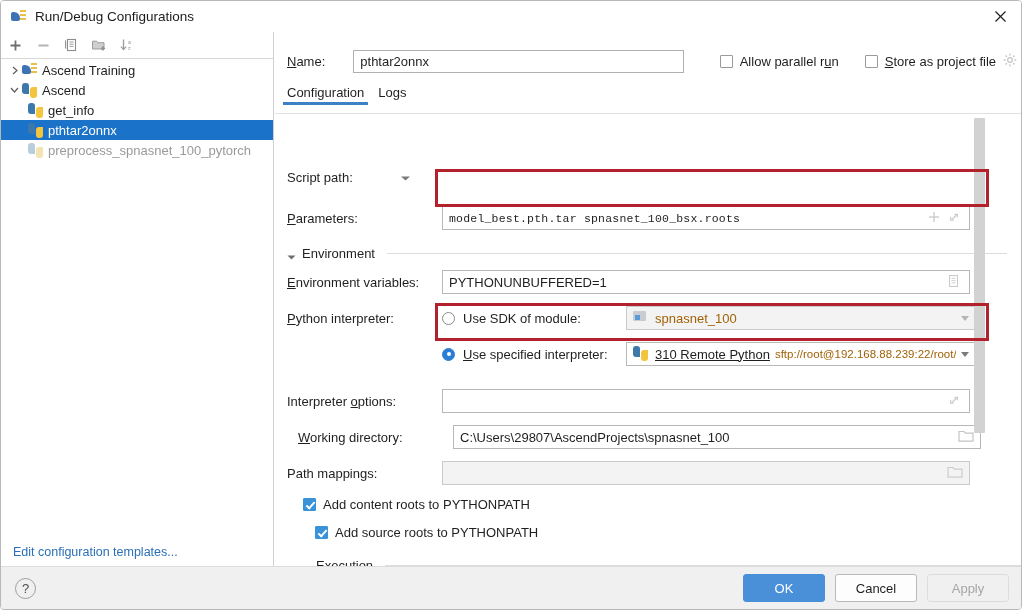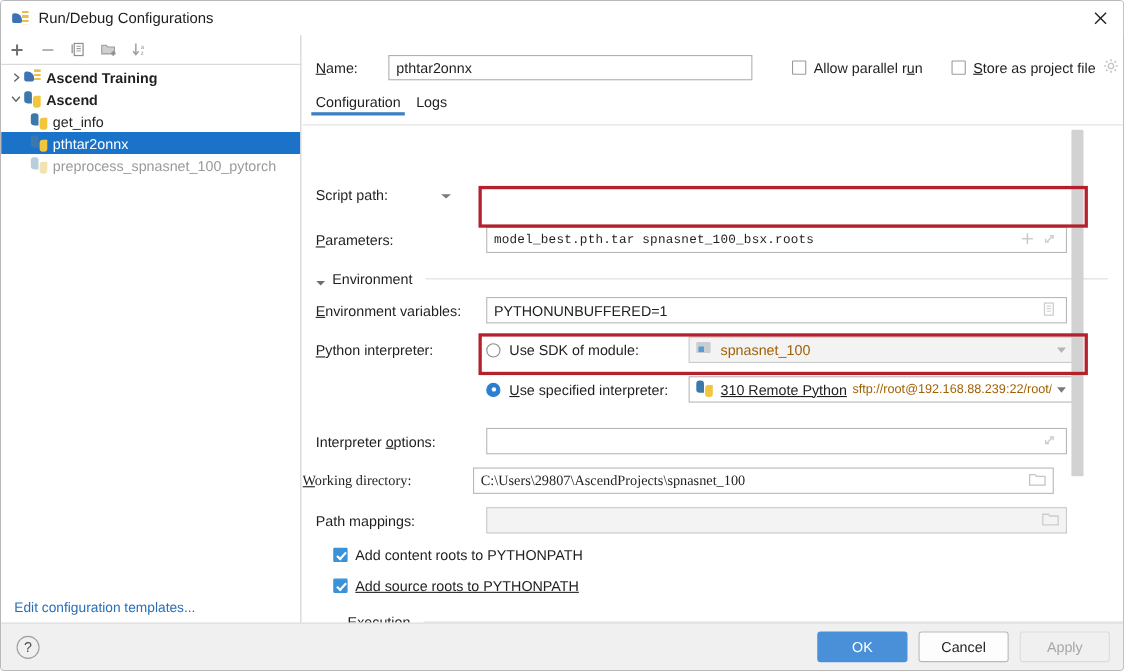--- a/index.html
+++ b/index.html
@@ -65,21 +65,21 @@
     padding-left: 6px; white-space: nowrap;
     font-size: 13px;
   }
   .tree-row.selected { background: #1a73c8; color: #ffffff; }
   .tree-row.dim { color: #9a9a9a; }
   .tw {
     width: 15px; display: flex; align-items: center; justify-content: center;
     flex: 0 0 15px;
   }
   .tree-ico { width: 16px; flex: 0 0 16px; margin-right: 4px; position: relative; height: 16px; }
-  .tree-label.bold { font-weight: bold; }
+  .tree-label.bold { font-weight: normal; }
   .indent-1 { padding-left: 6px; }
   .indent-2 { padding-left: 27px; }
 
   .edit-templates {
     position: absolute; left: 12px; bottom: 8px;
     color: #2a6fb8; font-size: 12.5px; cursor: default;
   }
 
   
   .right-panel {
@@ -463,21 +463,21 @@
           <span class="ficon">
             <svg width="14" height="14" viewBox="0 0 14 14">
               <path d="M5 9.5L9.5 5" stroke="#8e8e8e" stroke-width="1.3" fill="none"></path>
               <path d="M7.4 4.3h3v3" stroke="#8e8e8e" stroke-width="1.3" fill="none"></path>
               <path d="M6.6 10.1h-3v-3" stroke="#8e8e8e" stroke-width="1.3" fill="none"></path>
             </svg>
           </span>
         </div>
       </div>
 
-      <div class="frow" style="left:0; top:311px; width:720px;font-family:Liberation Serif, serif;">
+      <div class="frow" style="left:23px; top:311px; width:720px;">
         <span class="flabel" style="width:155px;"><u>W</u>orking directory:</span>
         <div class="finput" style="width:528px;">
           <span class="txt">C:\Users\29807\AscendProjects\spnasnet_100</span>
           <span class="ficon">
             <svg width="16" height="14" viewBox="0 0 16 14">
               <path d="M1 2.5h5l1.3 1.6H15v8H1z" fill="none" stroke="#7d7d7d" stroke-width="1.2"></path>
             </svg>
           </span>
         </div>
       </div>
@@ -491,21 +491,21 @@
               <path d="M1 2.5h5l1.3 1.6H15v8H1z" fill="none" stroke="#9f9f9f" stroke-width="1.2"></path>
             </svg>
           </span>
         </div>
       </div>
 
       <div class="cbx-row" style="position:absolute;left:28px;top:383px;">
         <span class="cbx checked"></span>
         <span class="lbl">Add content roots to PYTHONPATH</span>
       </div>
-      <div class="cbx-row" style="position:absolute;left:28px;top:411px;text-decoration:underline;">
+      <div class="cbx-row" style="position:absolute;left:40px;top:411px;">
         <span class="cbx checked"></span>
         <span class="lbl">Add source roots to PYTHONPATH</span>
       </div>
 
       <div class="section-head" style="left:26px; top:444px;">
         <span class="caret">
           <svg width="9" height="7" viewBox="0 0 9 7">
               <path d="M0.5 1.5l4 4 4-4" fill="#6e6e6e"></path>
             </svg>
         </span>

